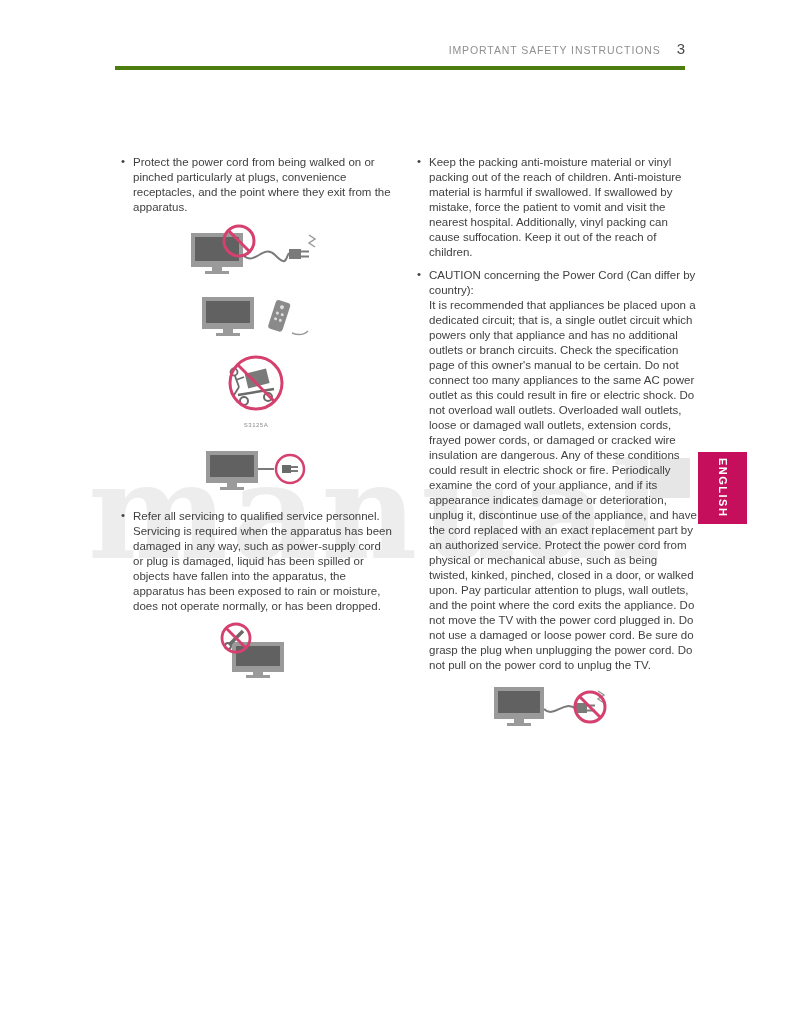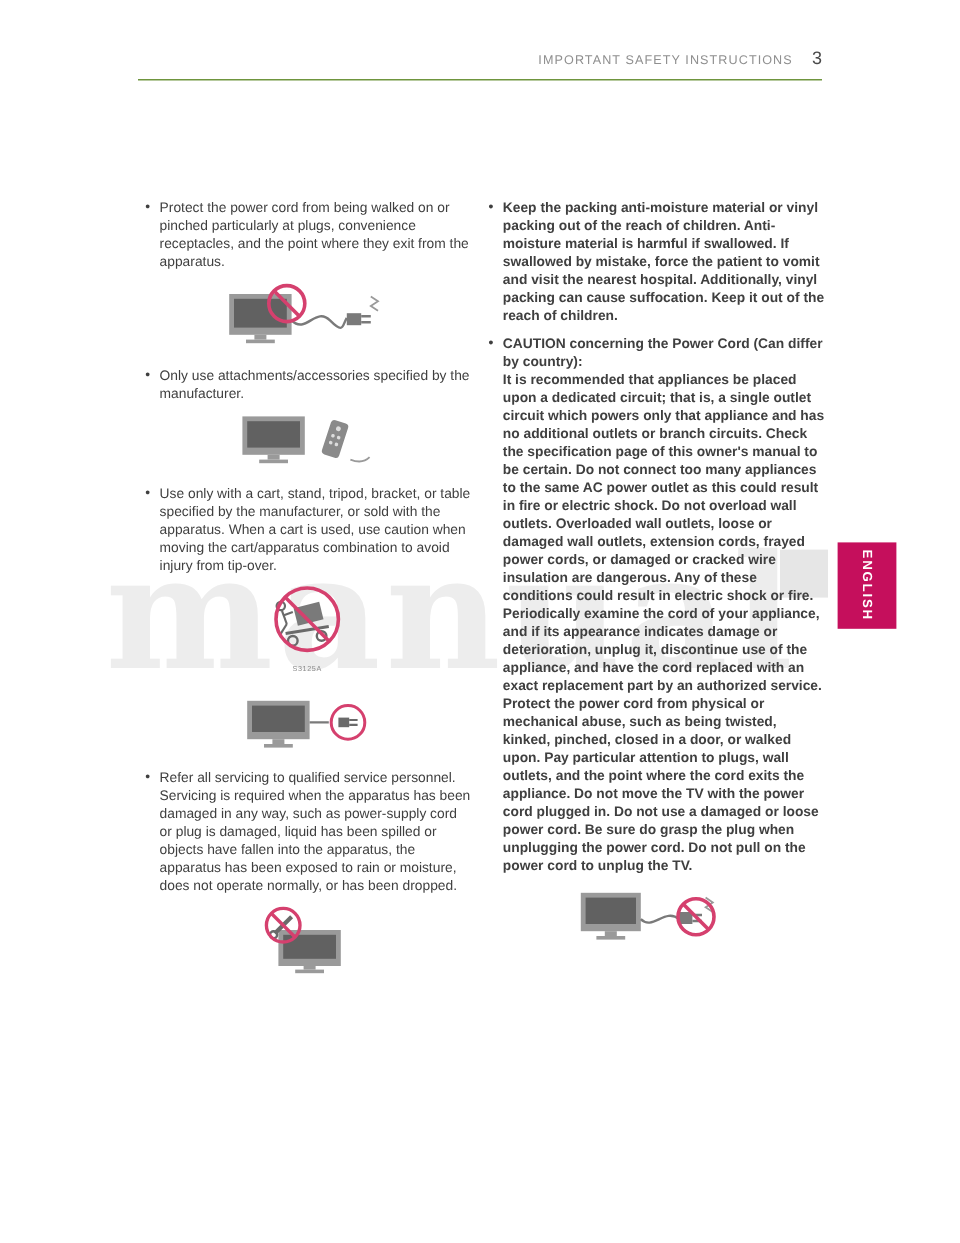--- a/index.html
+++ b/index.html
@@ -4,21 +4,21 @@
 <style>
   html,body { margin:0; padding:0; background:#ffffff; }
   .page {
     position:relative; width:800px; height:1036px; background:#ffffff;
     font-family:"Liberation Sans", sans-serif; overflow:hidden;
   }
 
   
   .header {
     position:absolute; left:115px; top:40px; width:570px;
-    border-bottom:1px solid #4d7c0f; padding-bottom:9px;
+    border-bottom:4px solid #4d7c0f; padding-bottom:9px;
     display:flex; justify-content:flex-end; align-items:baseline; z-index:3;
   }
   .header-title { color:#8f8f8f; font-size:10.5px; letter-spacing:0.9px; }
   .page-num { color:#4a4a4a; font-size:15px; margin-left:16px; }
 
   
   .watermark {
     position:absolute; left:88px; top:446px; z-index:0;
     font-family:"DejaVu Serif", serif; font-weight:bold;
     font-size:132px; letter-spacing:4px; color:#ededed; line-height:1;
@@ -35,24 +35,24 @@
     background:#c50f5c; z-index:4; display:flex; align-items:center; justify-content:center;
   }
   .lang-tab span {
     writing-mode:vertical-rl; color:#ffffff; font-size:11px;
     letter-spacing:1.5px; font-weight:bold;
   }
 
   
   .col {
     position:absolute; top:155px; font-size:11.5px; line-height:15px;
-    color:#3f3f3f; z-index:1;margin-top:12px;
+    color:#3f3f3f; z-index:1;
   }
   .col-left  { left:120px; width:272px; }
-  .col-right { left:406px; width:281px;font-weight:bold; }
+  .col-right { left:416px; width:281px; }
 
   .bullet { position:relative; padding-left:13px; margin-bottom:8px; }
   .bullet::before { content:"\2022"; position:absolute; left:1px; top:-1px; color:#3f3f3f; }
   .pre { white-space:pre-line; }
 
   .illus { display:flex; flex-direction:column; align-items:center; margin:6px 0 14px; }
   .illus svg { display:block; }
   .illus-caption { font-size:6px; color:#8a8a8a; margin-top:1px; letter-spacing:0.5px; }
 </style>
 </head>
@@ -93,23 +93,20 @@
           <line x1="120" y1="33.5" x2="128" y2="33.5" stroke="#7a7a7a" stroke-width="2"></line>
         </g>
         <polyline points="128,12 134,16 128,20 134,24" fill="none" stroke="#9a9a9a" stroke-width="1.5"></polyline>
         <g>
           <circle cx="58" cy="18" r="15" fill="none" stroke="#d5406e" stroke-width="3"></circle>
           <line x1="47.5" y1="7.5" x2="68.5" y2="28.5" stroke="#d5406e" stroke-width="3"></line>
         </g>
       </svg>
     </div>
 
-    <div class="bullet">
-      <span>Only use attachments/accessories specified by the manufacturer.</span>
-    </div>
 
     <div class="illus">
       <svg width="116" height="46" viewBox="0 0 116 46">
         <g>
           <rect x="4" y="2" width="52" height="32" fill="#9a9a9a"></rect>
           <rect x="8" y="6" width="44" height="22" fill="#616161"></rect>
           <rect x="25" y="34" width="10" height="4" fill="#9a9a9a"></rect>
           <rect x="18" y="38" width="24" height="3" fill="#9a9a9a"></rect>
         </g>
         <g transform="rotate(18 82 20)">
@@ -117,23 +114,20 @@
           <circle cx="81.5" cy="12" r="2" fill="#dddddd"></circle>
           <circle cx="79" cy="19" r="1.5" fill="#dddddd"></circle>
           <circle cx="84" cy="19" r="1.5" fill="#dddddd"></circle>
           <circle cx="79" cy="25" r="1.5" fill="#dddddd"></circle>
           <circle cx="84" cy="25" r="1.5" fill="#dddddd"></circle>
         </g>
         <path d="M94 38 q 10 4 16 -2" fill="none" stroke="#9a9a9a" stroke-width="1.5"></path>
       </svg>
     </div>
 
-    <div class="bullet">
-      <span>Use only with a cart, stand, tripod, bracket, or table specified by the manufacturer, or sold with the apparatus. When a cart is used, use caution when moving the cart/apparatus combination to avoid injury from tip-over.</span>
-    </div>
 
     <div class="illus">
       <svg width="92" height="62" viewBox="0 0 92 62">
         <g>
           <line x1="28" y1="40" x2="64" y2="34" stroke="#6a6a6a" stroke-width="2.5"></line>
           <circle cx="34" cy="46" r="4" fill="none" stroke="#6a6a6a" stroke-width="2"></circle>
           <circle cx="58" cy="42" r="4" fill="none" stroke="#6a6a6a" stroke-width="2"></circle>
           <rect x="36" y="16" width="22" height="15" fill="#7a7a7a" transform="rotate(-14 47 23)"></rect>
         </g>
         <g>

